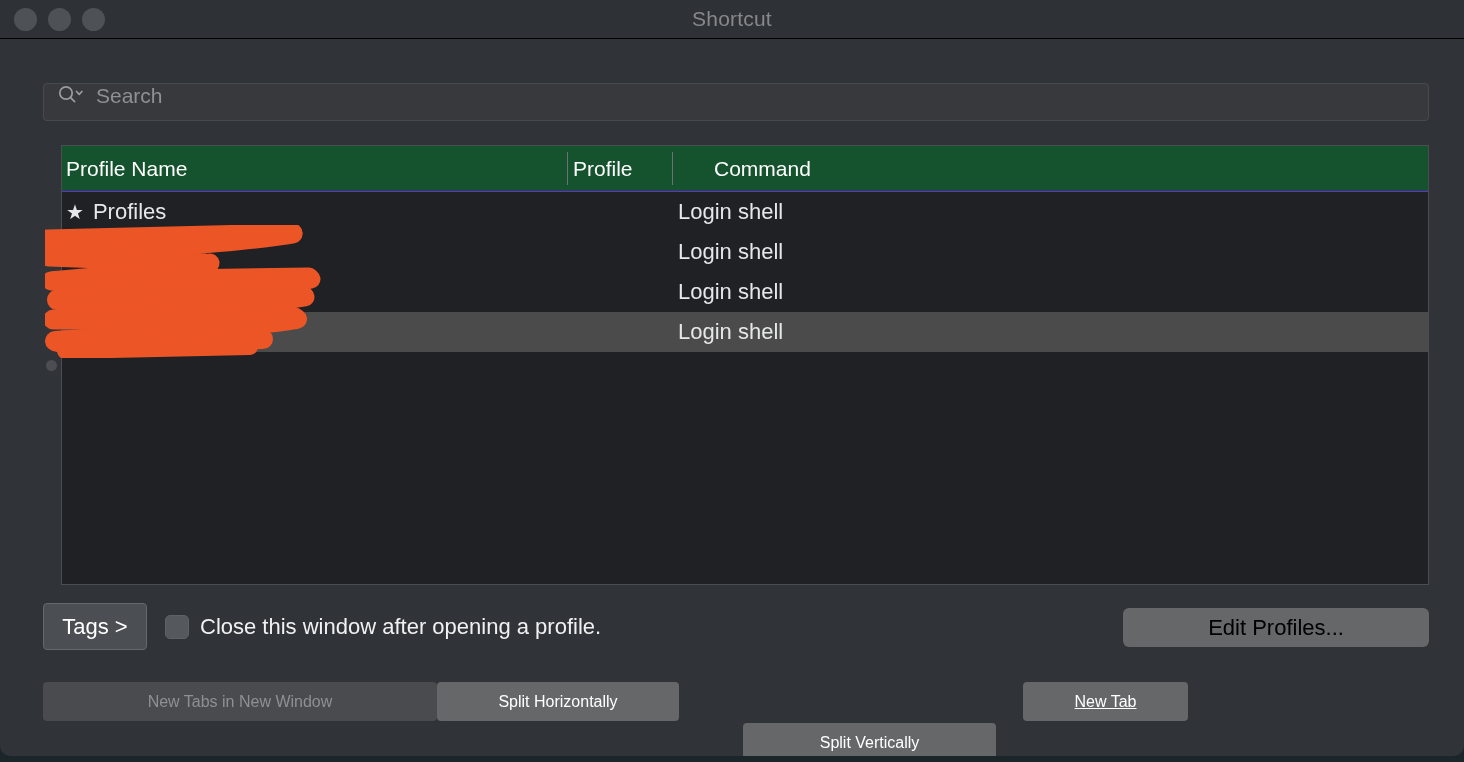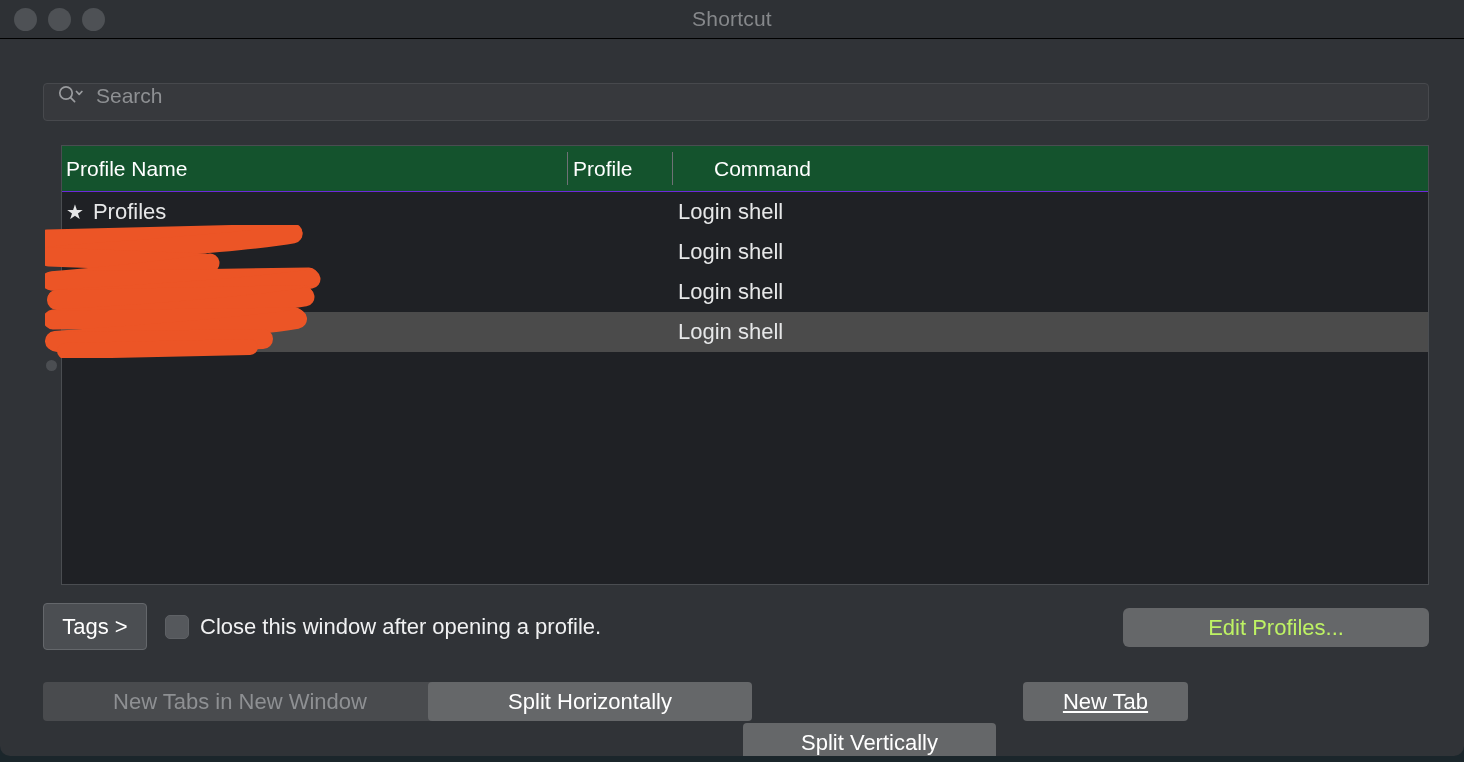--- a/index.html
+++ b/index.html
@@ -254,21 +254,21 @@
     white-space: nowrap;
   }
   #edit-profiles-button {
     position: absolute;
     left: 1123px;
     top: 5px;
     width: 306px;
     height: 39px;
     background: #656769;
     border-radius: 6px;
-    color: #bef264;
+    color: #000000;
     font-size: 22px;
     display: flex;
     align-items: center;
     justify-content: center;
     cursor: default;
   }
 
   
   #bottom-row {
     position: absolute;
@@ -277,33 +277,33 @@
     width: 1464px;
     height: 39px;
   }
   .btn {
     position: absolute;
     top: 0;
     height: 39px;
     background: #656769;
     border-radius: 4px;
     color: #ffffff;
-    font-size: 22px;
+    font-size: 16px;
     display: flex;
     align-items: center;
     justify-content: center;
     white-space: nowrap;
     cursor: default;
   }
   .btn.disabled {
     background: #494b4e;
     color: #8e9093;
   }
   #btn-new-tabs-window { left: 43px; width: 394px; }
-  #btn-split-horizontal { left: 428px; width: 324px; }
+  #btn-split-horizontal { left: 437px; width: 242px; }
   #btn-split-vertical { left: 743px; width: 253px; margin-top: 41px; }
   #btn-new-tab { left: 1023px; width: 165px; text-decoration: underline; }
   #btn-new-window { left: 1214px; width: 215px; }
 </style>
 </head>
 <body>
 
 <div id="window">
 
   <div id="titlebar">

